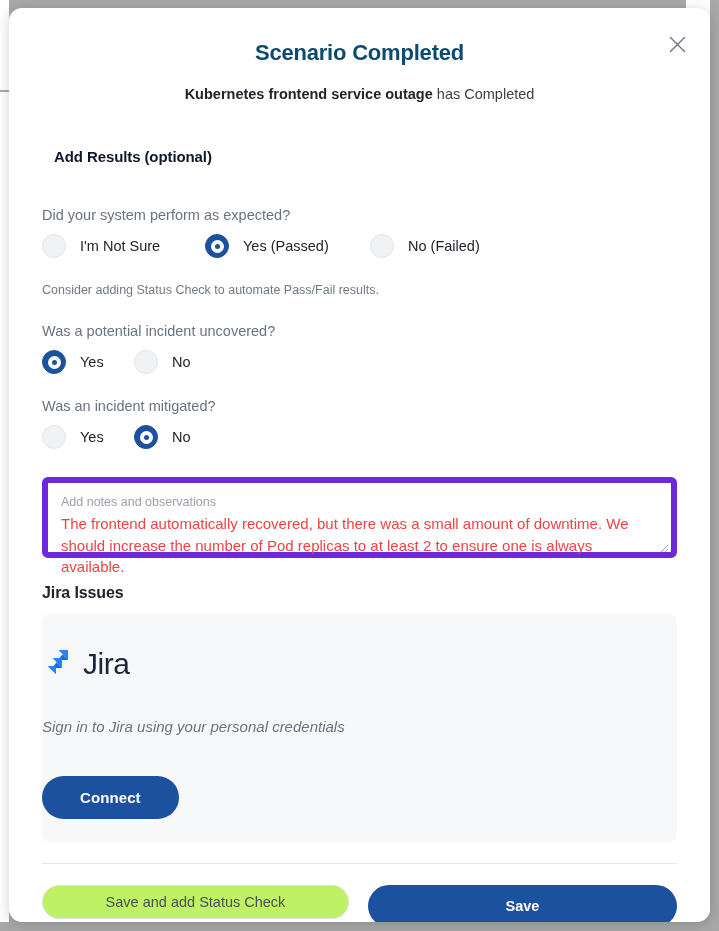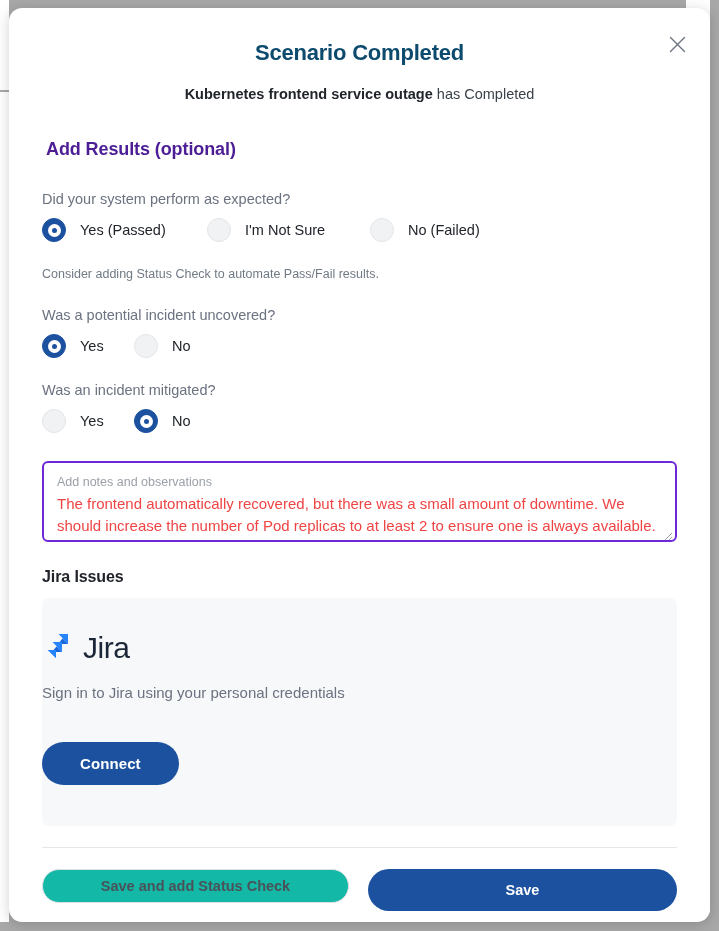--- a/index.html
+++ b/index.html
@@ -102,24 +102,24 @@
     text-align: center;
     font-size: 14.5px;
     color: #3b4149;
     margin: 0;
     padding-top: 16px;
     line-height: 20px;
   }
   .subtitle b { font-weight: bold; color: #21252b; margin-top: 36px; }
 
   .section-head {
-    font-size: 18px;
+    font-size: 15px;
     font-weight: bold;
-    color: #4c1d95;
-    margin: 4px;
+    color: #0f172a;
+    margin: 12px;
     padding-top: 30px;
     line-height: 22px;
     letter-spacing: -0.1px;
   }
 
   .question {
     font-size: 14.5px;
     color: #6b7280;
     line-height: 20px;
     padding-top: 25px;
@@ -188,21 +188,21 @@
   .hint {
     font-size: 12.5px;
     color: #707a85;
     line-height: 18px;
     padding-top: 23px;
   }
 
   
   .notes-wrap {
     margin-top: 28px;
-    border: 2px solid #6d28d9;
+    border: 6px solid #6d28d9;
     border-radius: 6px;
     padding: 11px 13px 10px 13px;
     position: relative;
     height: 81px;
     box-sizing: border-box;
   }
   .notes-label {
     font-size: 12.5px;
     color: #9aa1a9;
     line-height: 17px;
@@ -251,22 +251,23 @@
     font-size: 30px;
     font-weight: 500;
     color: #1b2638;
     letter-spacing: -0.5px;
     margin-left: 9px;
     line-height: 30px;
   }
   .jira-signin {
     font-size: 15px;
     color: #6b7280;
-    margin-top: 16px;
+    margin-top: 34px;
     line-height: 21px;
+    font-style: italic;
   }
   .connect-btn {
     margin-top: 39px;
     background: #1c51a0;
     color: #ffffff;
     font-size: 15px;
     font-weight: bold;
     border: none;
     border-radius: 22px;
     height: 43px;
@@ -285,24 +286,24 @@
   .footer {
     display: flex;
     gap: 19px;
     padding-top: 21px;
   }
   .btn-secondary {
     flex: 0 0 307px;
     height: 34px;
     border-radius: 21px;
     border: 1px solid #dcdfe3;
-    background: #14b8a6;
+    background: #bef264;
     color: #4a5259;
     font-size: 14.5px;
-    font-weight: bold;
+    font-weight: normal;
     cursor: pointer;
     font-family: "Liberation Sans", sans-serif;
   }
   .btn-primary {
     flex: 1 1 auto;
     height: 42px;
     border-radius: 21px;
     border: none;
     background: #1c51a0;
     color: #ffffff;
@@ -333,27 +334,27 @@
     <div class="modal-inner">
 
       <h1 class="title">Scenario Completed</h1>
 
       <p class="subtitle"><b>Kubernetes frontend service outage</b><span> has Completed</span></p>
 
       <h2 class="section-head">Add Results (optional)</h2>
 
       <div class="question">Did your system perform as expected?</div>
       <div class="radio-row">
+        <div class="radio-opt" style="width:163px">
+          <span class="radio off"></span>
+          <span class="lbl">I'm Not Sure</span>
+        </div>
         <div class="radio-opt" style="width:165px">
           <span class="radio on"></span>
           <span class="lbl">Yes (Passed)</span>
-        </div>
-        <div class="radio-opt" style="width:163px">
-          <span class="radio off"></span>
-          <span class="lbl">I'm Not Sure</span>
         </div>
         <div class="radio-opt">
           <span class="radio off"></span>
           <span class="lbl">No (Failed)</span>
         </div>
       </div>
 
       <div class="hint">Consider adding Status Check to automate Pass/Fail results.</div>
 
       <div class="question tight">Was a potential incident uncovered?</div>

